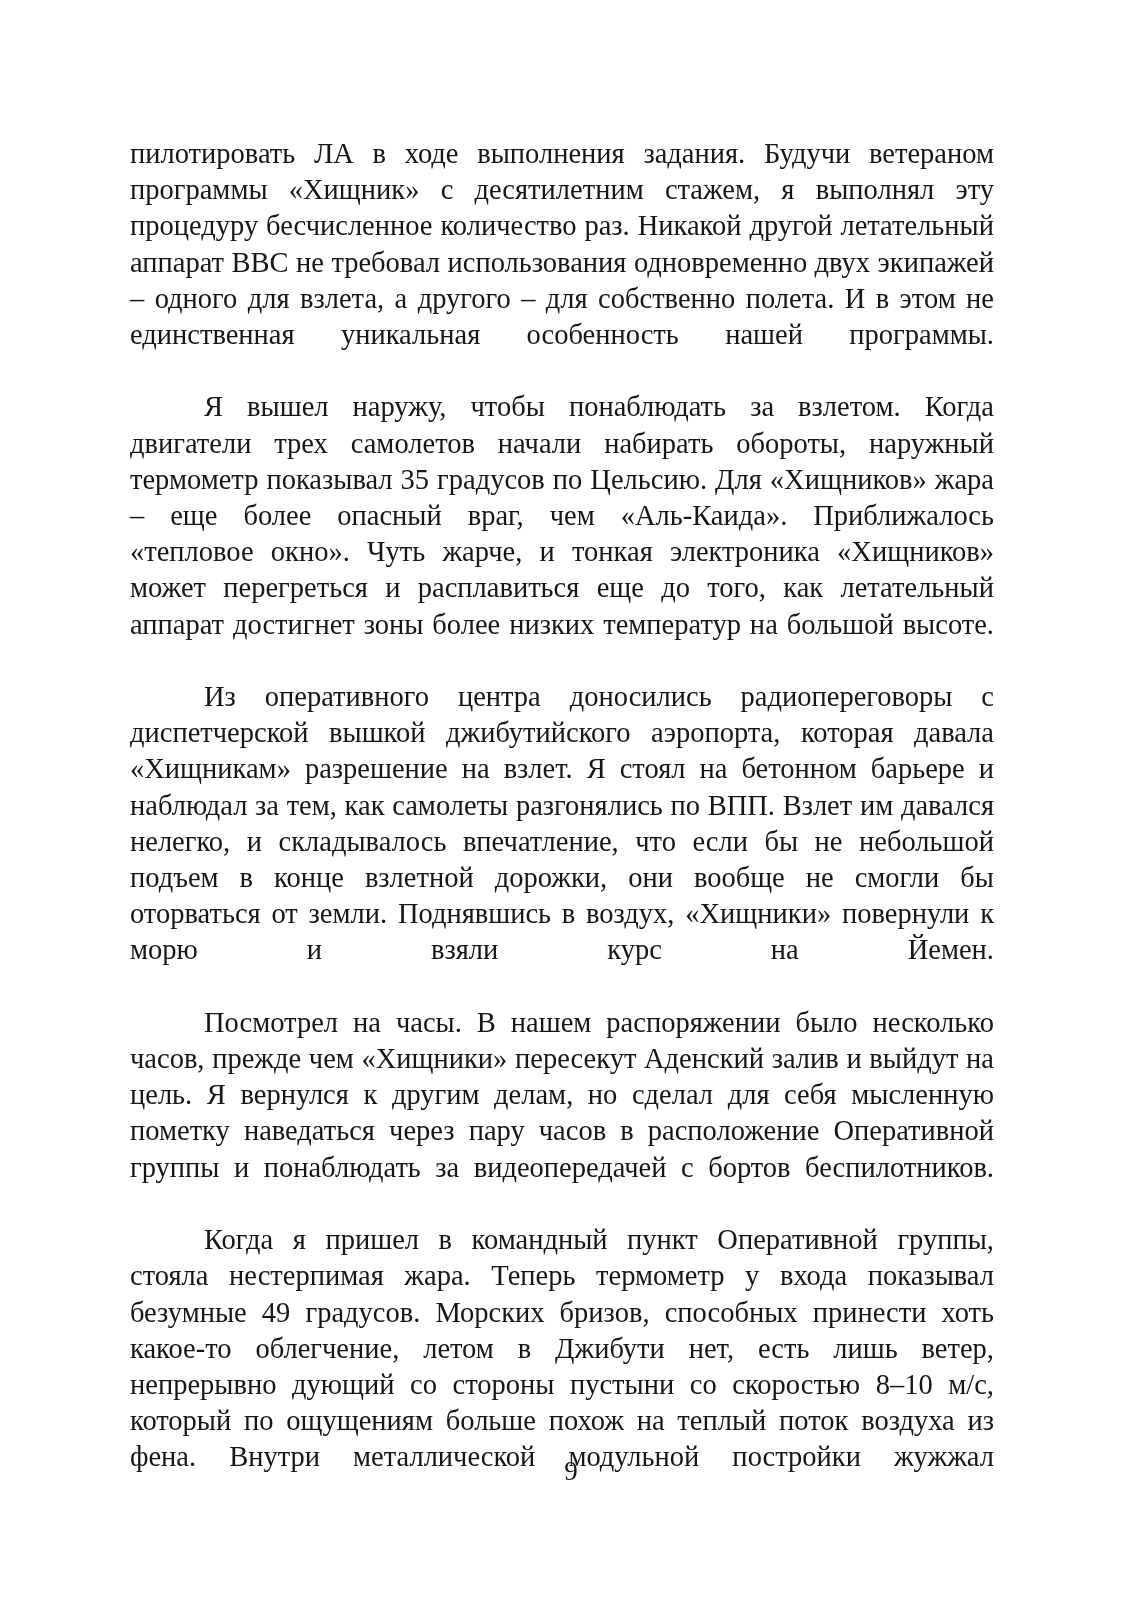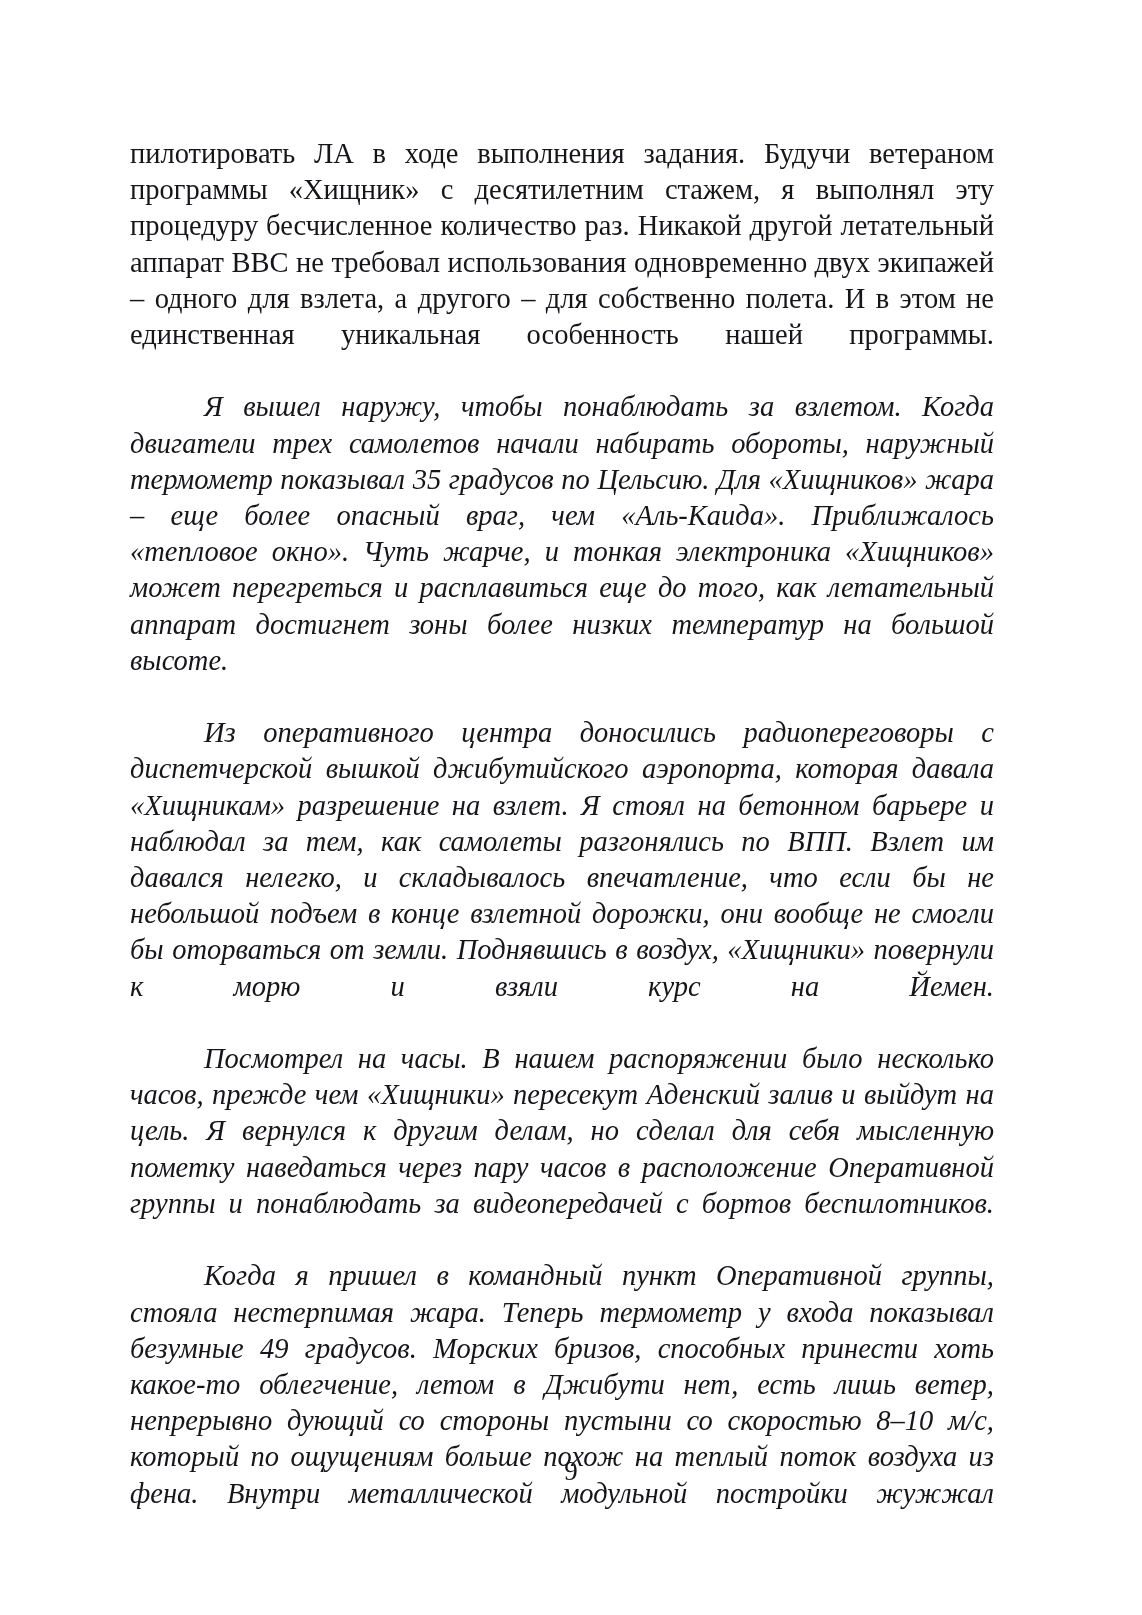--- a/index.html
+++ b/index.html
@@ -34,21 +34,20 @@
     color: #16161a;
     text-align: justify;
     text-justify: inter-word;
     -webkit-hyphens: none;
     hyphens: none;
     word-spacing: 0.01em;
   }
 
   .para.indent {
     text-indent: 74px;
-    font-style: italic;
   }
 
   
   .para::after {
     content: "";
     display: inline-block;
     width: 100%;
   }
 
   .page-number {

